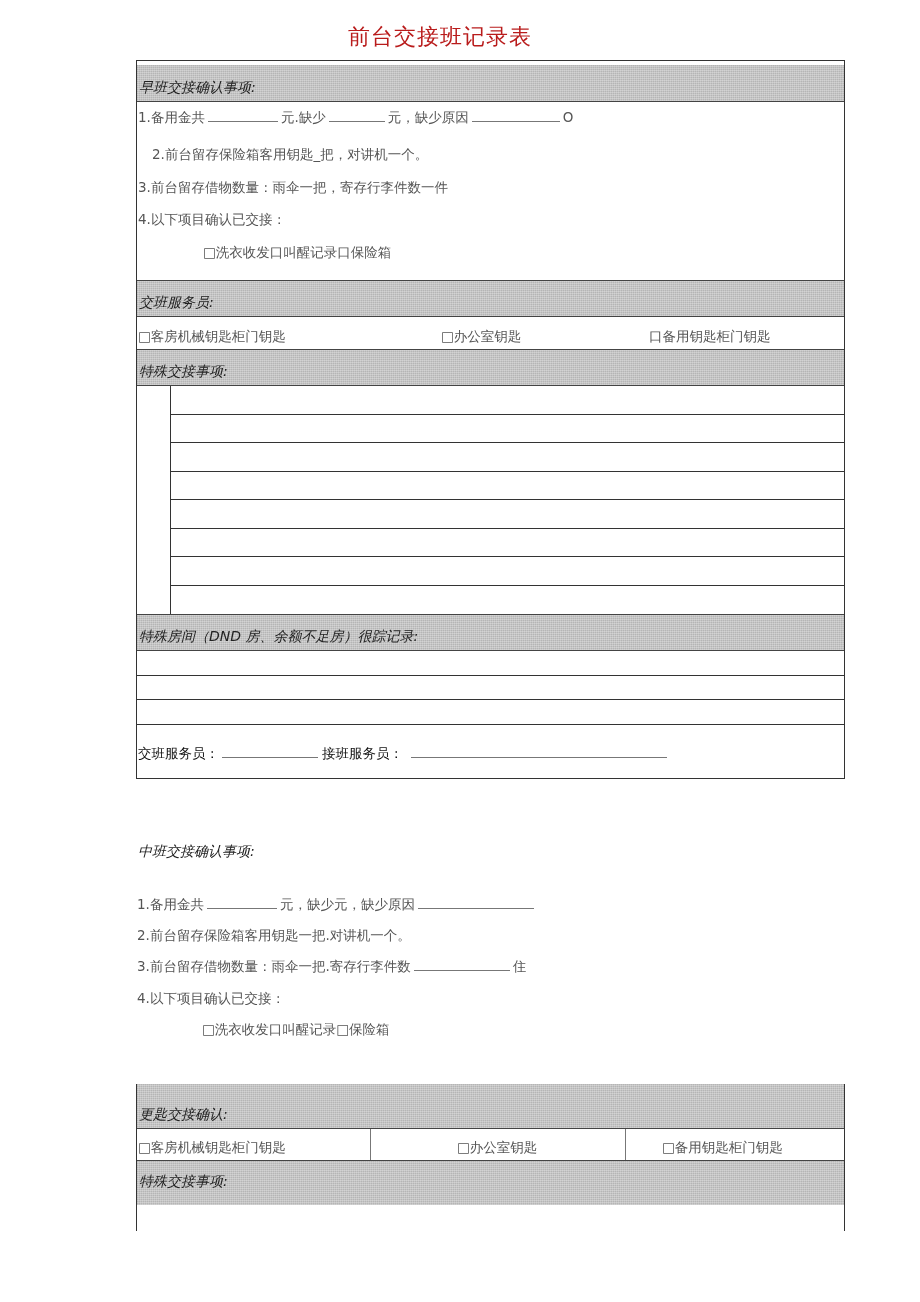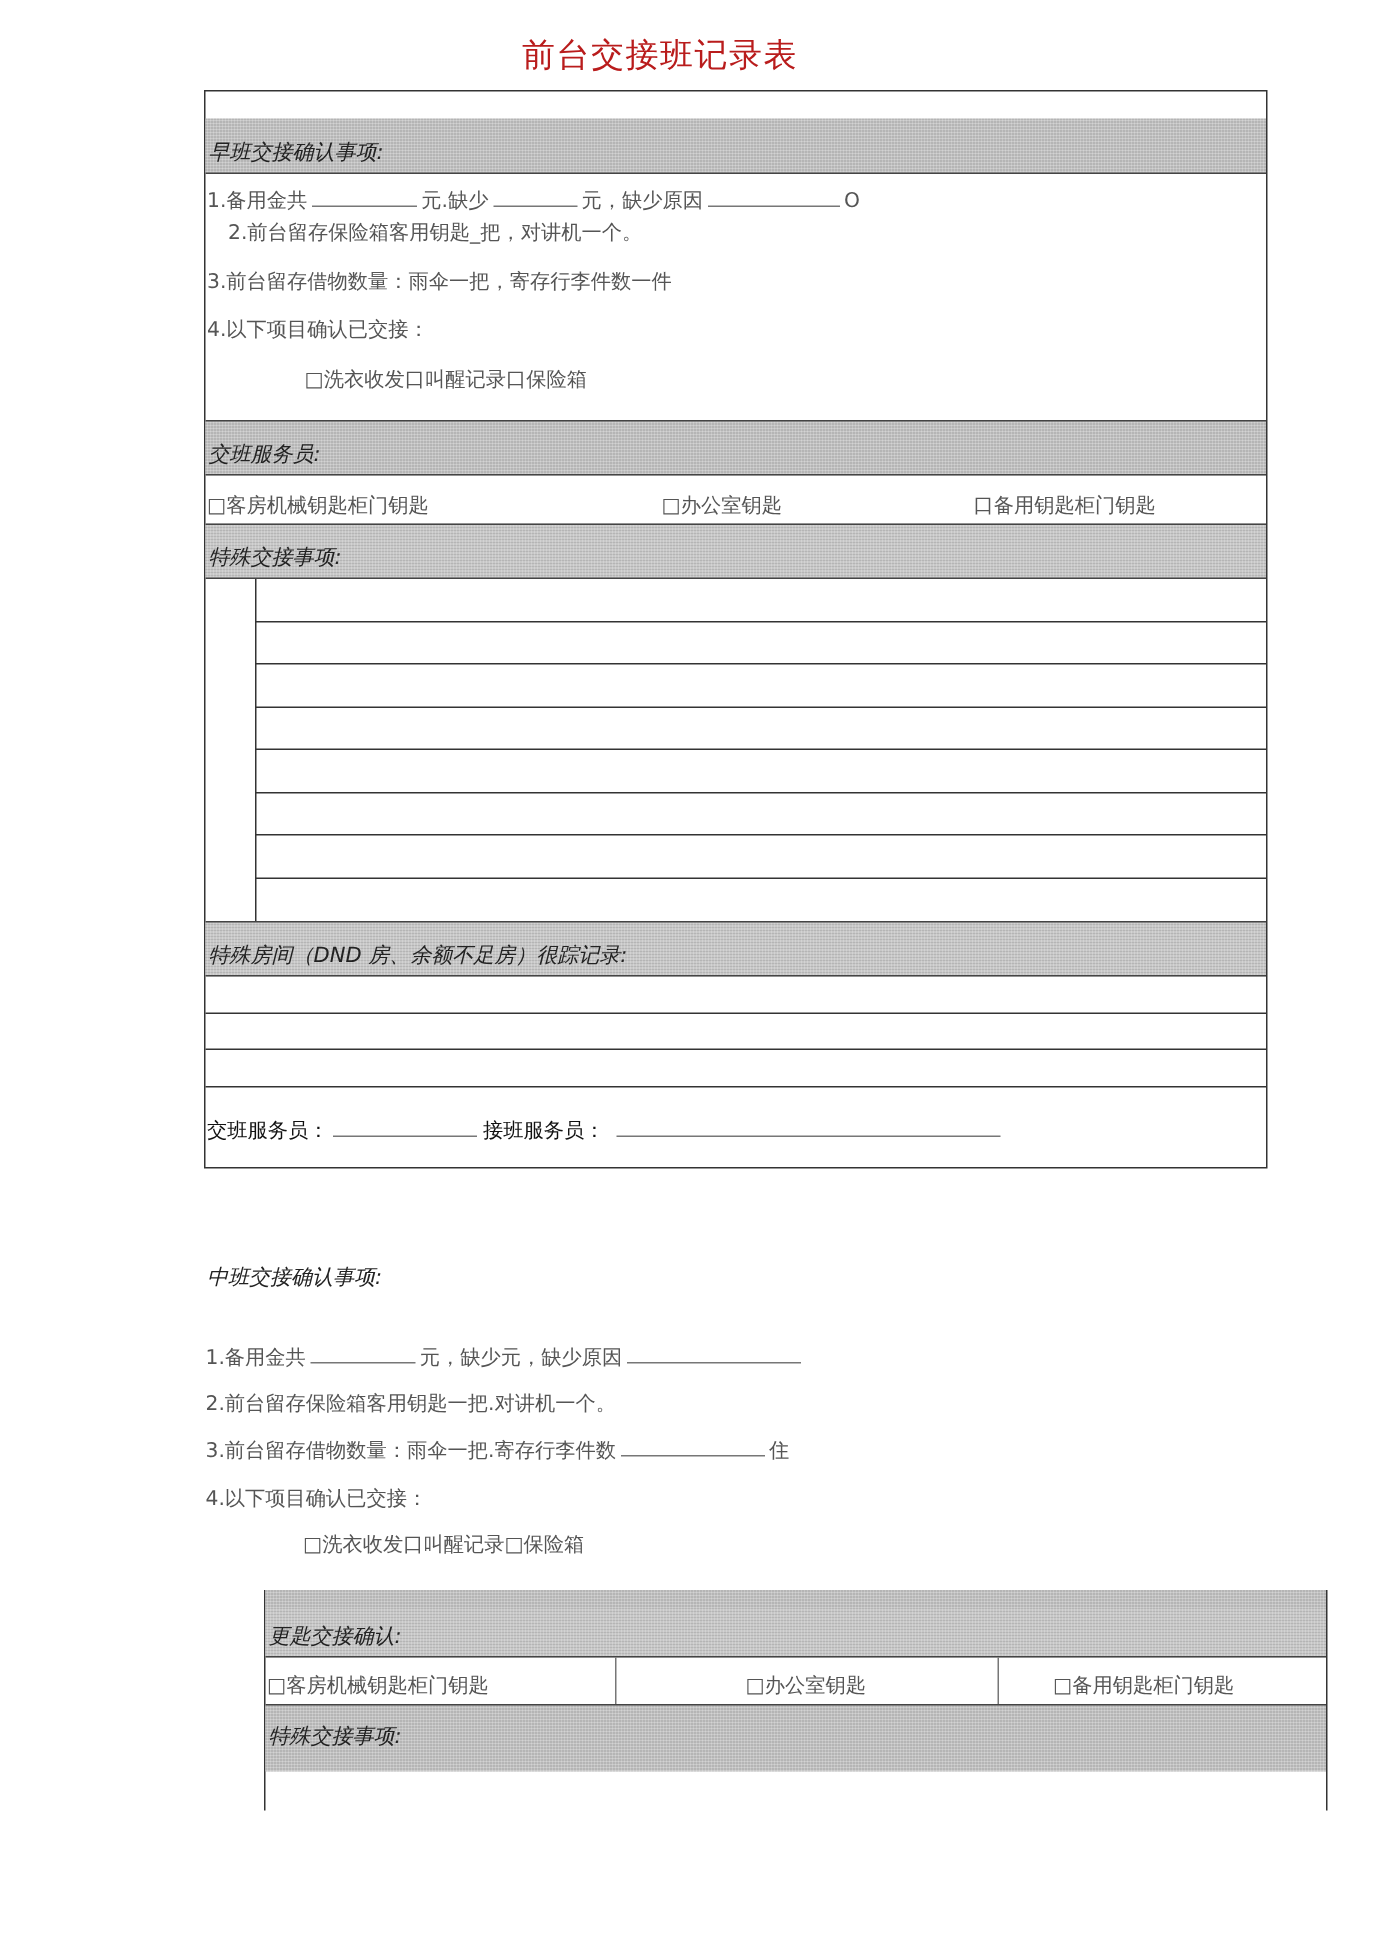--- a/index.html
+++ b/index.html
@@ -21,25 +21,25 @@
   .vr { position: absolute; width: 1px; background: #333; }
   .sign { font-weight: normal; color: #111; font-size: 13.5px; }
 </style>
 </head>
 <body>
 
 <div class="abs title">前台交接班记录表</div>
 
 <div class="abs box" style="top:60px; height:719px;">
 
-  <div class="sec-head hatch" style="top:18px; height:37px;text-align:center;">
+  <div class="sec-head hatch" style="top:4px; height:37px;text-align:center;">
     <span>早班交接确认事项:</span>
   </div>
 
-  <div class="line-text" style="left:1px; top:64px;">
+  <div class="line-text" style="left:1px; top:48px;">
     <span>1.备用金共</span><span class="blank" style="width:70px;"></span><span>元.缺少</span><span class="blank" style="width:56px;"></span><span>元，缺少原因</span><span class="blank" style="width:88px;"></span><span>O</span>
   </div>
   <div class="line-text" style="left:1px; top:85px;padding-left:14px;">2.前台留存保险箱客用钥匙_把，对讲机一个。</div>
   <div class="line-text" style="left:1px; top:118px;">3.前台留存借物数量：雨伞一把，寄存行李件数一件</div>
   <div class="line-text" style="left:1px; top:150px;">4.以下项目确认已交接：</div>
   <div class="line-text" style="left:66px; top:183px;">□洗衣收发口叫醒记录口保险箱</div>
 
   <div class="sec-head hatch" style="top:219px; height:37px; border-top:1px solid #444;">
     <span>交班服务员:</span>
   </div>
@@ -77,21 +77,21 @@
 <div class="abs line-text" style="left:137px; top:896px;">
   <span>1.备用金共</span><span class="blank" style="width:70px;"></span><span>元，缺少元，缺少原因</span><span class="blank" style="width:116px;"></span>
 </div>
 <div class="abs line-text" style="left:137px; top:927px;">2.前台留存保险箱客用钥匙一把.对讲机一个。</div>
 <div class="abs line-text" style="left:137px; top:958px;">
   <span>3.前台留存借物数量：雨伞一把.寄存行李件数</span><span class="blank" style="width:96px;"></span><span>住</span>
 </div>
 <div class="abs line-text" style="left:137px; top:990px;">4.以下项目确认已交接：</div>
 <div class="abs line-text" style="left:202px; top:1021px;">□洗衣收发口叫醒记录□保险箱</div>
 
-<div class="abs" style="left:136px; top:1060px; width:709px; height:147px; border-left:1px solid #333; border-right:1px solid #333;margin-left:40px;">
+<div class="abs" style="left:136px; top:1084px; width:709px; height:147px; border-left:1px solid #333; border-right:1px solid #333;">
   <div class="sec-head hatch" style="top:0; height:45px;">
     <span>更匙交接确认:</span>
   </div>
   <div class="vr" style="left:233px; top:45px; height:31px; background:#777;"></div>
   <div class="vr" style="left:488px; top:45px; height:31px; background:#777;"></div>
   <div class="line-text" style="left:1px; top:55px;">□客房机械钥匙柜门钥匙</div>
   <div class="line-text" style="left:320px; top:55px;">□办公室钥匙</div>
   <div class="line-text" style="left:525px; top:55px;">□备用钥匙柜门钥匙</div>
   <div class="sec-head hatch" style="top:76px; height:45px; border-top:1px solid #444; border-bottom:none;">
     <span style="bottom:14px;">特殊交接事项:</span>

